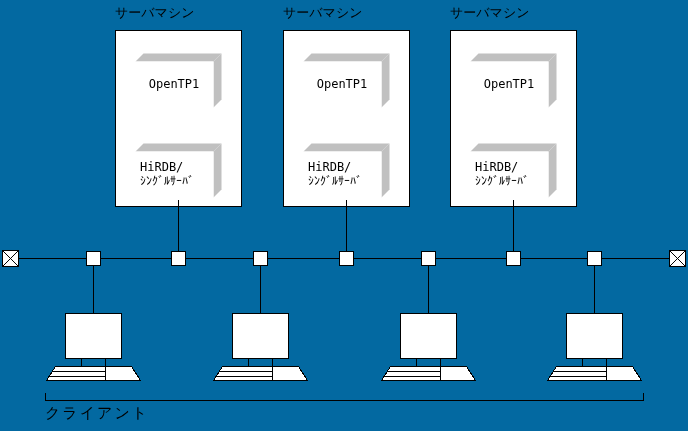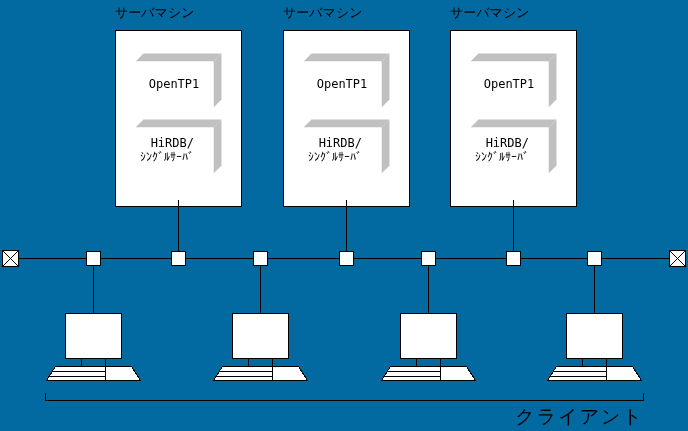--- a/index.html
+++ b/index.html
@@ -38,21 +38,21 @@
     background: #fff;
   }
   
   .box3d {
     position: absolute;
     left: 19px;
     width: 87px;
     height: 55px;
   }
   .box3d.pos-top { top: 22px; }
-  .box3d.pos-bottom { top: 88px; text-align: right; }
+  .box3d.pos-bottom { top: 112px; }
   .box3d svg { display: block; }
   .c-label {
     position: absolute;
     left: 0;
     top: 8px;
     width: 78px;
     height: 46px;
     display: flex;
     align-items: center;
     font-size: 12px;
@@ -72,22 +72,22 @@
     stroke: #000;
     stroke-width: 1;
     shape-rendering: crispEdges;
   }
   
   .clients-label {
     position: absolute;
     left: 45px;
     top: 404px;
     width: 599px;
-    text-align: right;
-    font-size: 19px;
+    text-align: left;
+    font-size: 15px;
     letter-spacing: 2px;
     color: #000;
     white-space: nowrap;
   }
 </style>
 </head>
 <body>
 
 <div class="canvas">
 

